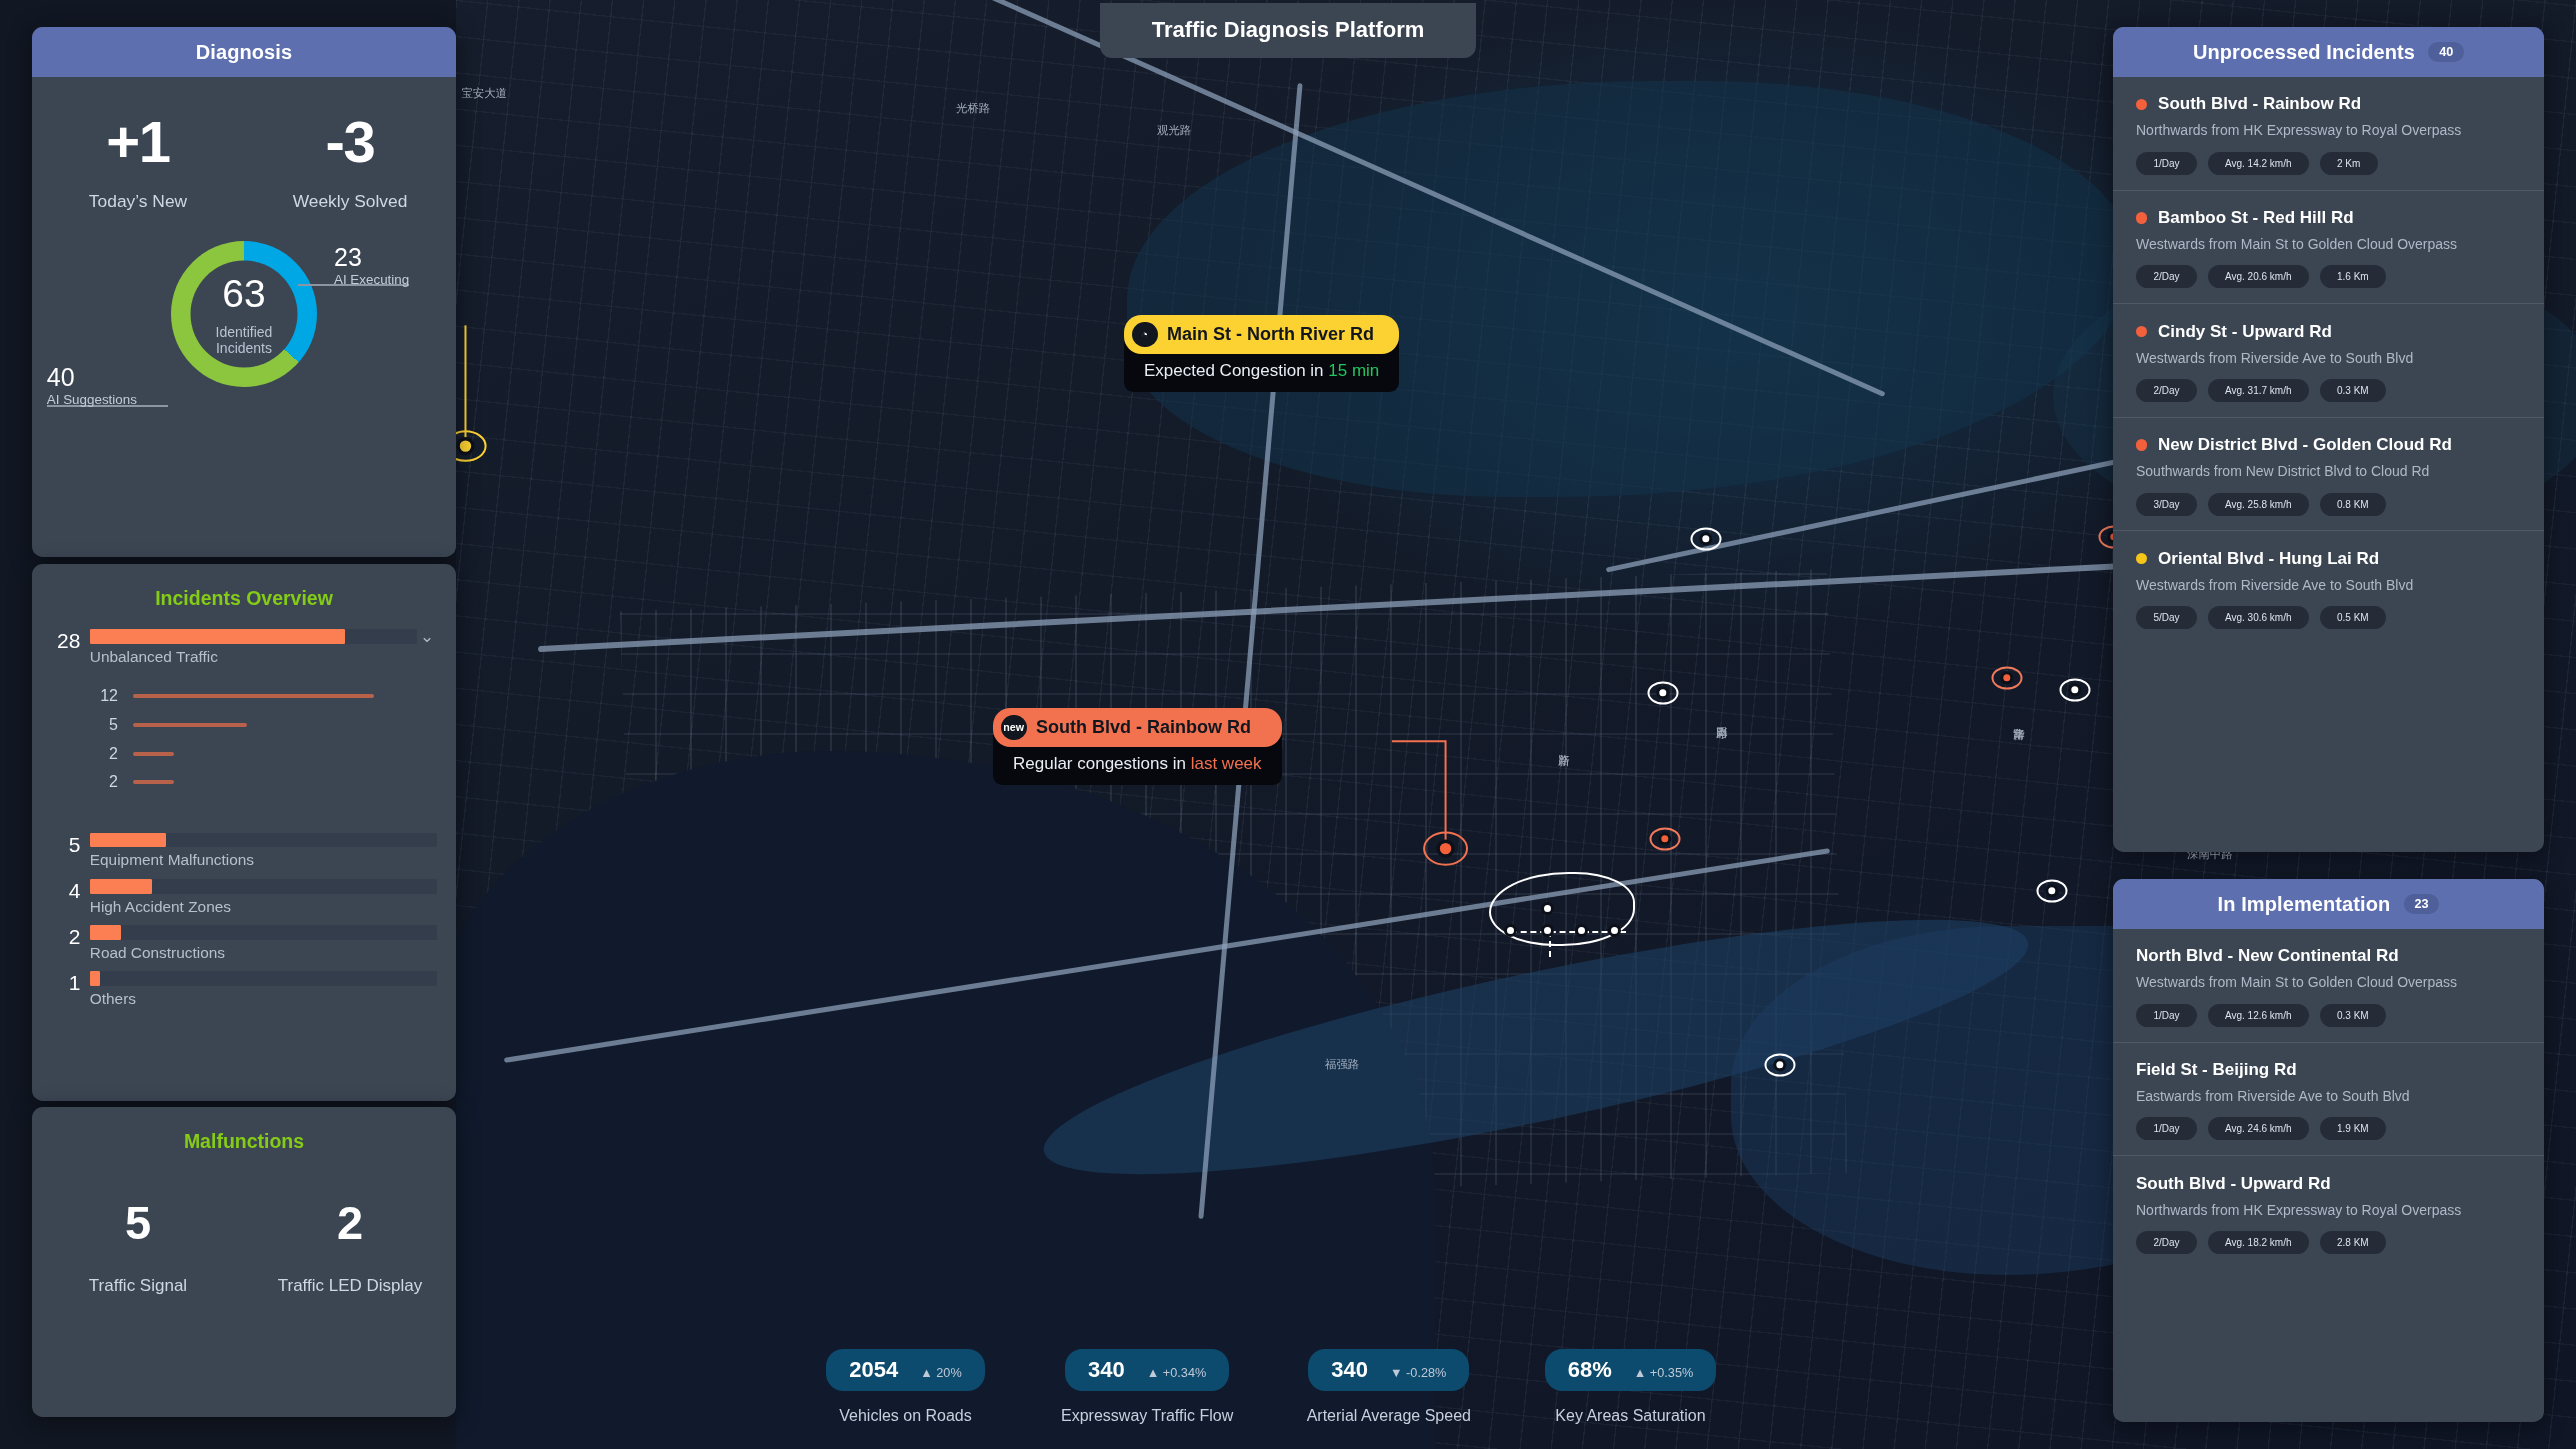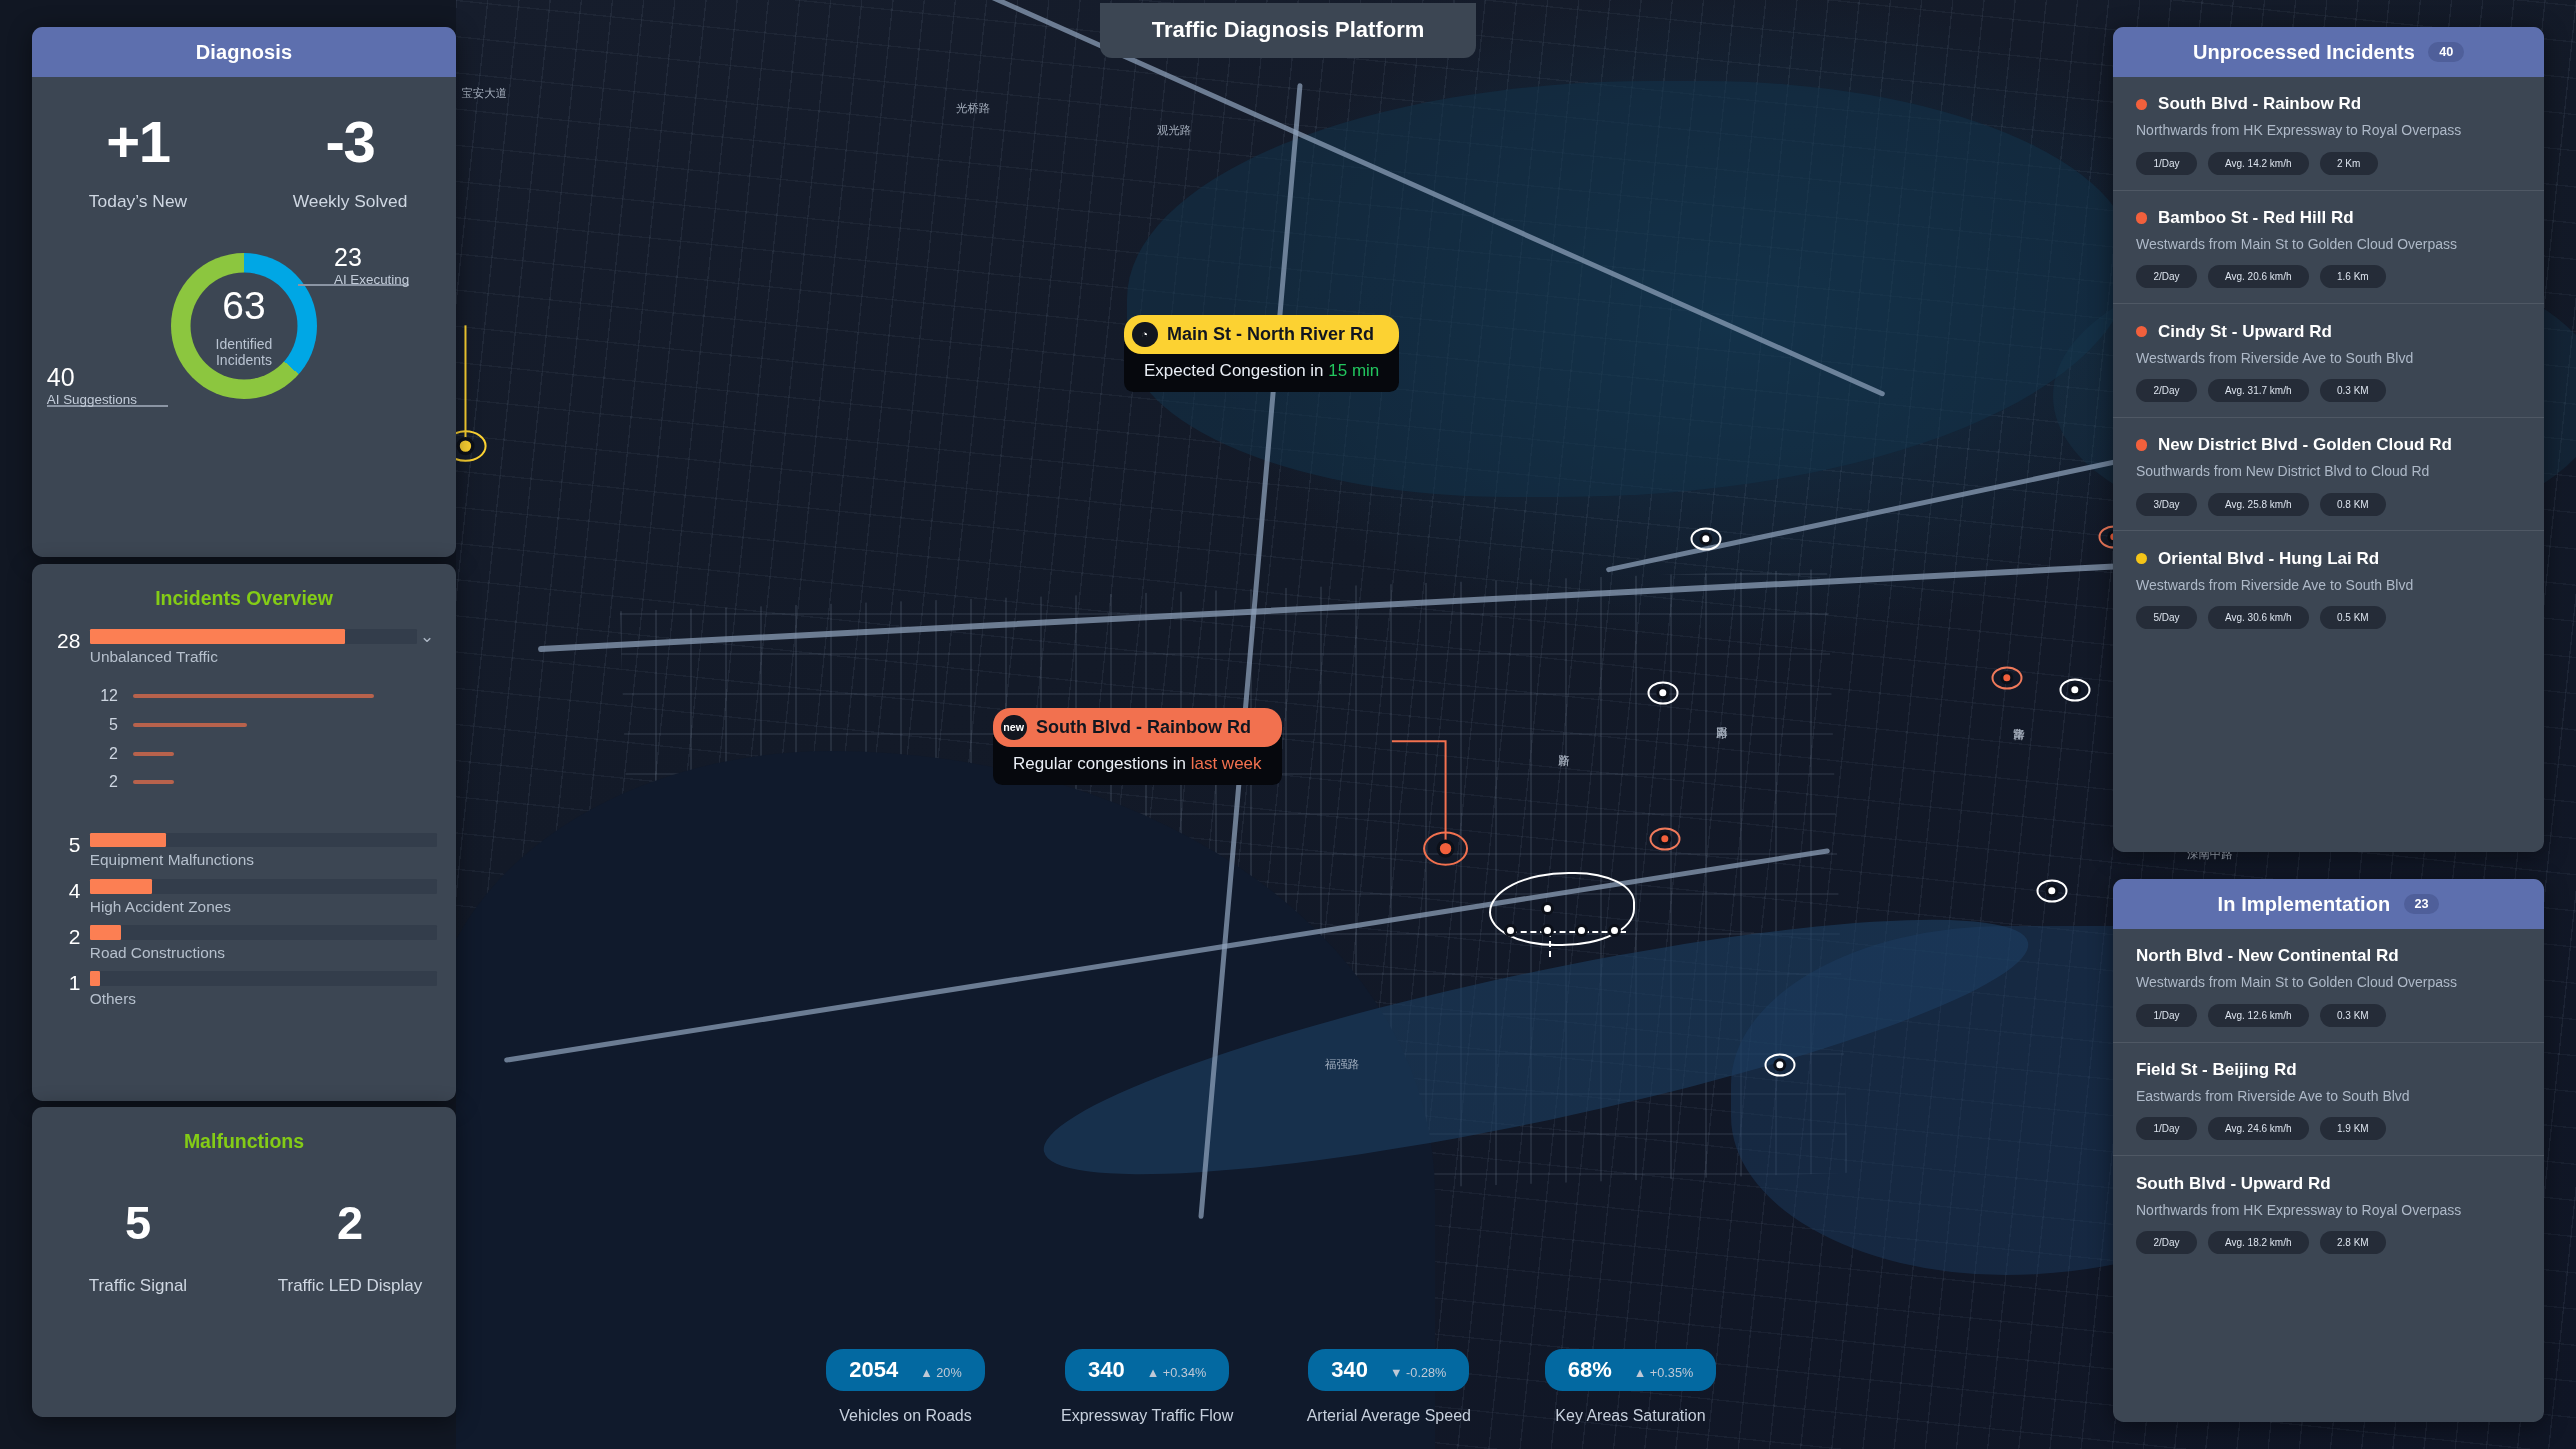--- a/index.html
+++ b/index.html
@@ -123,21 +123,21 @@
   }
 
   
   #diagnosis{ left:32px; top:27px; width:424px; height:530px; }
   .kpi-row{ display:flex; padding:36px 0 0 0; }
   .kpi{ flex:1; text-align:center; }
   .kpi .v{ font-size:58px; font-weight:bold; line-height:1; color:#fff; letter-spacing:-1.3px;}
   .kpi .l{ margin-top:20px; font-size:17.4px; color:#cfd7e2; }
   .donut-wrap{ position:relative; height:262px; margin-top:13.4px; }
   .donut{
-    position:absolute; left:50%; top:28px; transform:translateX(-50%);
+    position:absolute; left:50%; top:16px; transform:translateX(-50%);
     width:146px; height:146px; border-radius:50%;
   }
   .donut .hole{
     position:absolute; left:50%; top:50%; transform:translate(-50%,-50%);
     width:107px; height:107px; border-radius:50%; background:#3c4653;
     display:flex; flex-direction:column; align-items:center; justify-content:center;
   }
   .donut .hole .n{ font-size:39px; color:#fff; line-height:1; }
   .donut .hole .t{ font-size:14px; color:#b9c3d1; margin-top:11px; text-align:center; line-height:1.15;}
   .callout{ position:absolute; font-size:13.4px; color:#c3ccd9; }
@@ -191,21 +191,21 @@
   }
 
   
   #stats{
     position:absolute; left:805px; bottom:24px; width:926px;
     display:flex; justify-content:space-between;
   }
   .stat{ width:201px; text-align:center; }
   .stat .pill{
     display:inline-flex; align-items:baseline; gap:22px;
-    background:#0369a1; border-radius:17.4px; padding:8px 23px;
+    background:#0c4a6e; border-radius:17.4px; padding:8px 23px;
   }
   .stat .v{ font-size:22px; font-weight:bold; color:#fff; }
   .stat .d{ font-size:12.7px; color:#c0c9d6; }
   .stat .l{ margin-top:16px; font-size:16px; color:#c7d0dd; }
 </style>
 </head>
 <body>
 
 <div id="root">
 

